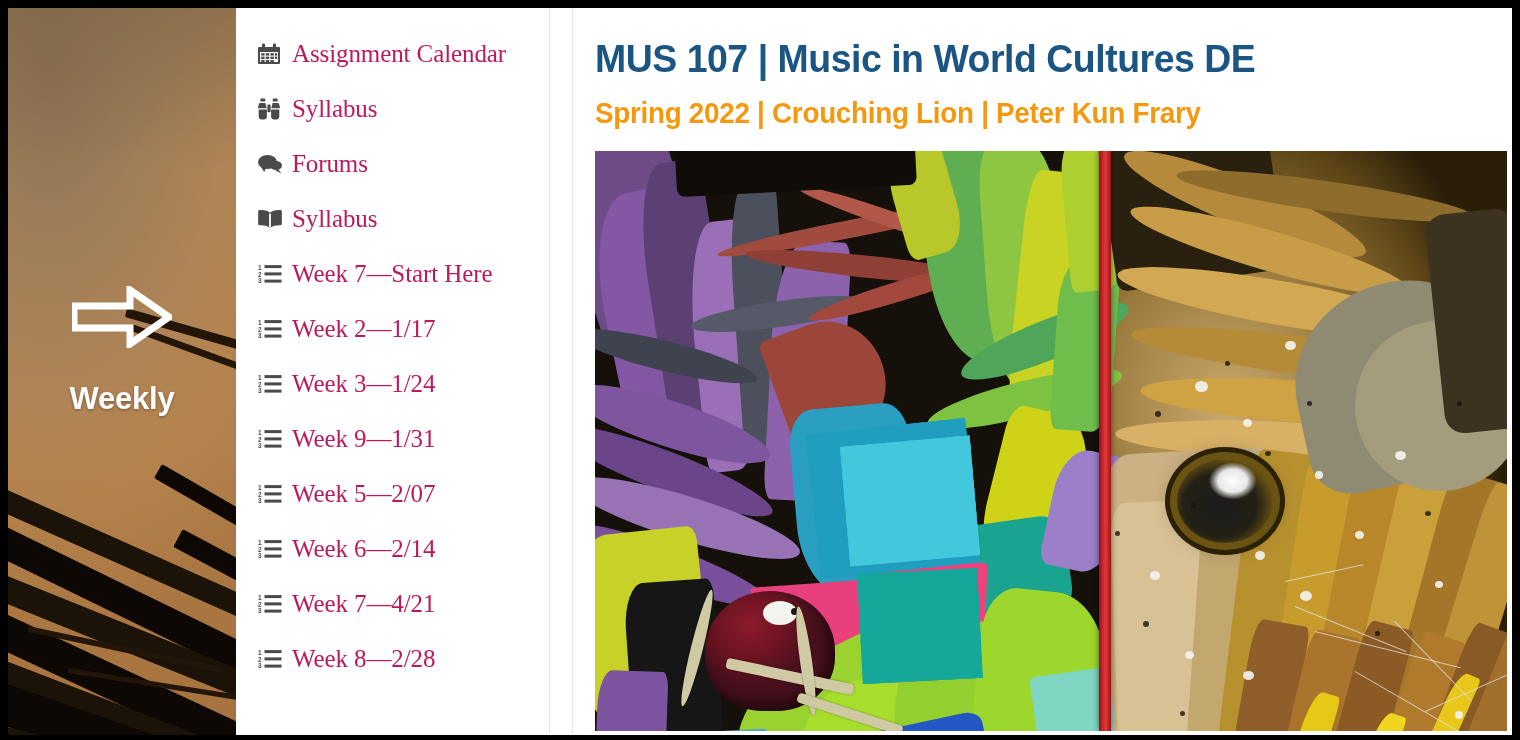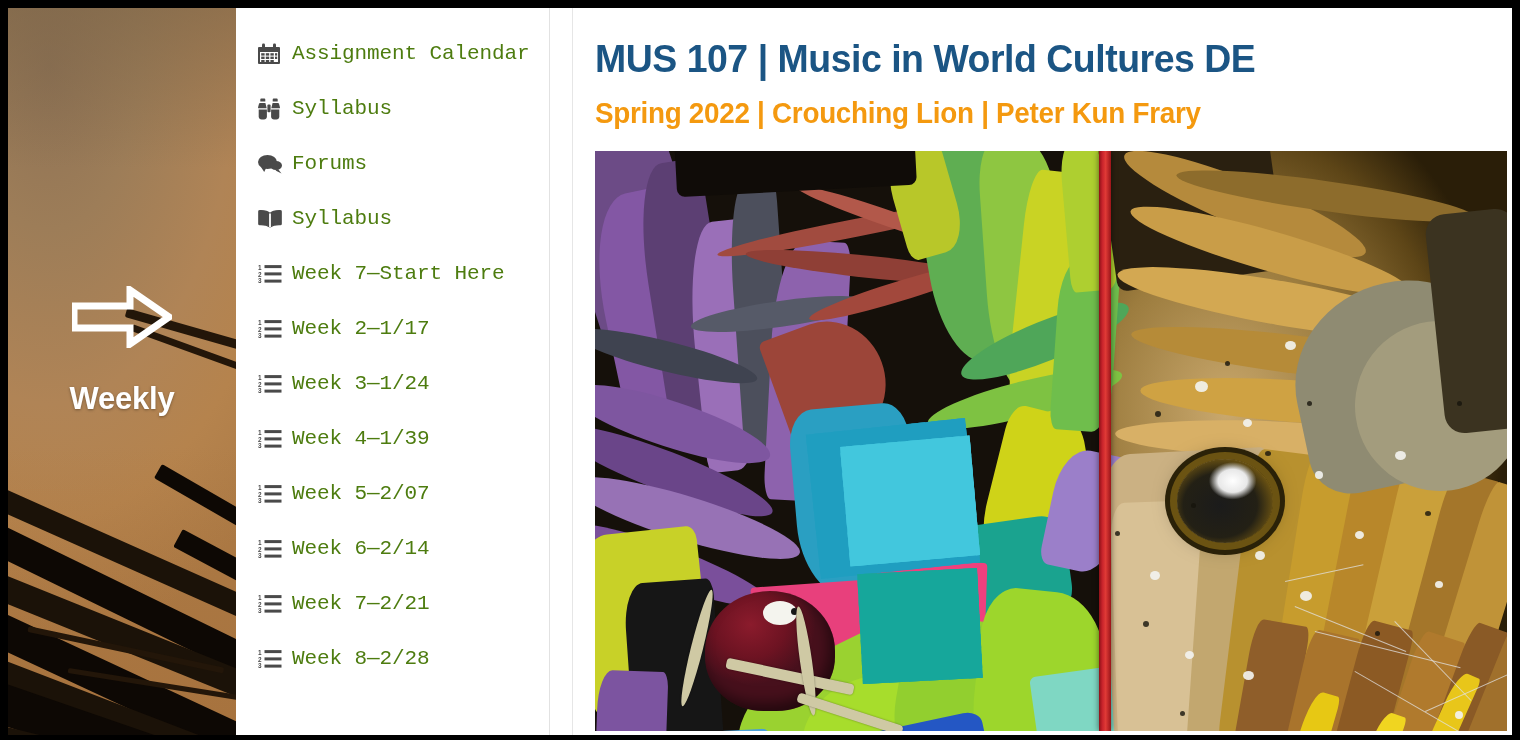--- a/index.html
+++ b/index.html
@@ -117,23 +117,23 @@
   .nav-icon {
     width: 34px;
     flex: 0 0 34px;
     display: flex;
     align-items: center;
     justify-content: flex-start;
     color: #4a4a4a;
   }
   .nav-icon svg { display: block; }
   .nav-label {
-    font-size: 21px;
-    color: #4d7c0f;
-    font-family: Liberation Mono, monospace;
+    font-size: 25px;
+    color: #be185d;
+    font-family: Liberation Serif, serif;
     letter-spacing: -0.1px;
     white-space: nowrap;
   }
 
   
   .course-title {
     margin: 28px 0 0 22px;
     font-family: "Liberation Sans Narrow", "Liberation Sans", sans-serif;
     font-weight: bold;
     font-size: 39px;
@@ -402,21 +402,21 @@
       <span class="nav-icon">
         <svg width="24" height="20" viewBox="0 0 24 20" fill="currentColor">
           <text x="0" y="5.6" font-size="6.4" font-family="'Liberation Sans',sans-serif" font-weight="bold">1</text>
           <text x="0" y="12.6" font-size="6.4" font-family="'Liberation Sans',sans-serif" font-weight="bold">2</text>
           <text x="0" y="19.4" font-size="6.4" font-family="'Liberation Sans',sans-serif" font-weight="bold">3</text>
           <rect x="6.5" y="1.1" width="17" height="3"></rect>
           <rect x="6.5" y="8.4" width="17" height="3"></rect>
           <rect x="6.5" y="15.6" width="17" height="3"></rect>
         </svg>
       </span>
-      <span class="nav-label">Week 4—1/39</span>
+      <span class="nav-label">Week 9—1/31</span>
     </div>
 
     <div class="nav-item">
       <span class="nav-icon">
         <svg width="24" height="20" viewBox="0 0 24 20" fill="currentColor">
           <text x="0" y="5.6" font-size="6.4" font-family="'Liberation Sans',sans-serif" font-weight="bold">1</text>
           <text x="0" y="12.6" font-size="6.4" font-family="'Liberation Sans',sans-serif" font-weight="bold">2</text>
           <text x="0" y="19.4" font-size="6.4" font-family="'Liberation Sans',sans-serif" font-weight="bold">3</text>
           <rect x="6.5" y="1.1" width="17" height="3"></rect>
           <rect x="6.5" y="8.4" width="17" height="3"></rect>
@@ -444,21 +444,21 @@
       <span class="nav-icon">
         <svg width="24" height="20" viewBox="0 0 24 20" fill="currentColor">
           <text x="0" y="5.6" font-size="6.4" font-family="'Liberation Sans',sans-serif" font-weight="bold">1</text>
           <text x="0" y="12.6" font-size="6.4" font-family="'Liberation Sans',sans-serif" font-weight="bold">2</text>
           <text x="0" y="19.4" font-size="6.4" font-family="'Liberation Sans',sans-serif" font-weight="bold">3</text>
           <rect x="6.5" y="1.1" width="17" height="3"></rect>
           <rect x="6.5" y="8.4" width="17" height="3"></rect>
           <rect x="6.5" y="15.6" width="17" height="3"></rect>
         </svg>
       </span>
-      <span class="nav-label">Week 7—2/21</span>
+      <span class="nav-label">Week 7—4/21</span>
     </div>
 
     <div class="nav-item">
       <span class="nav-icon">
         <svg width="24" height="20" viewBox="0 0 24 20" fill="currentColor">
           <text x="0" y="5.6" font-size="6.4" font-family="'Liberation Sans',sans-serif" font-weight="bold">1</text>
           <text x="0" y="12.6" font-size="6.4" font-family="'Liberation Sans',sans-serif" font-weight="bold">2</text>
           <text x="0" y="19.4" font-size="6.4" font-family="'Liberation Sans',sans-serif" font-weight="bold">3</text>
           <rect x="6.5" y="1.1" width="17" height="3"></rect>
           <rect x="6.5" y="8.4" width="17" height="3"></rect>

